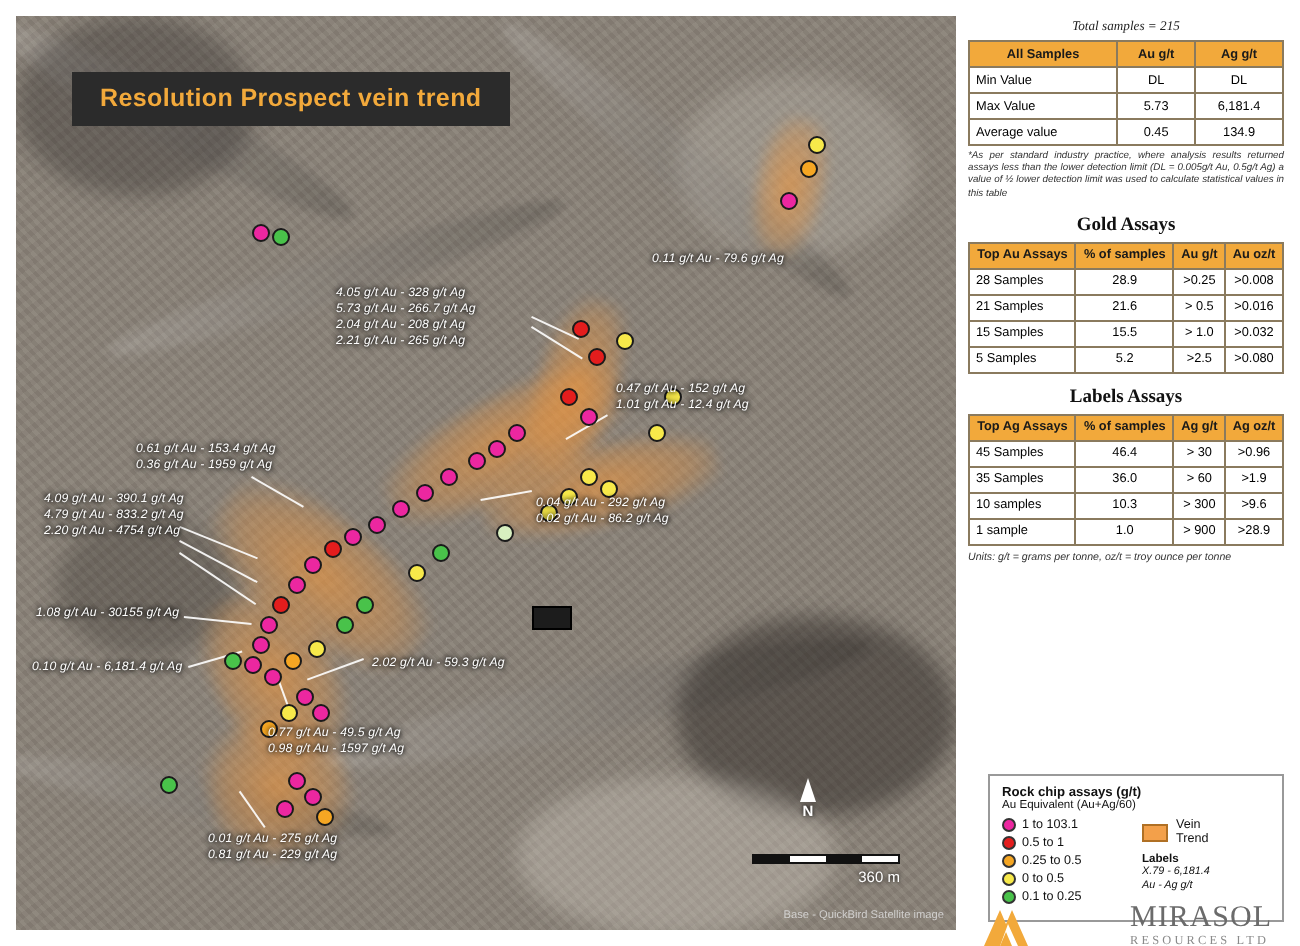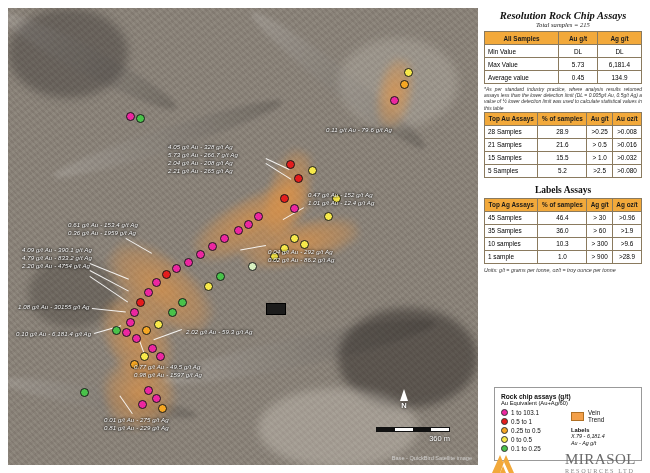--- a/index.html
+++ b/index.html
@@ -235,20 +235,21 @@
   <div class="darkblob" style="left:0px;top:0px;width:120px;height:90px;background:rgba(30,28,25,.30);"></div>
 
   <div class="corridor" style="left:370px;top:50px;width:34px;height:70px;transform:rotate(12deg);"></div>
   <div class="corridor" style="left:260px;top:140px;width:40px;height:90px;transform:rotate(18deg);"></div>
   <div class="corridor" style="left:180px;top:190px;width:130px;height:48px;transform:rotate(-28deg);"></div>
   <div class="corridor" style="left:92px;top:250px;width:120px;height:60px;transform:rotate(38deg);"></div>
   <div class="corridor" style="left:84px;top:300px;width:90px;height:60px;transform:rotate(62deg);"></div>
   <div class="corridor" style="left:96px;top:350px;width:70px;height:70px;transform:rotate(72deg);"></div>
   <div class="corridor" style="left:232px;top:215px;width:120px;height:40px;transform:rotate(-14deg);"></div>
 
+  <div id="map-title">Resolution Prospect vein trend</div>
 
   <div class="map-label" id="label-resolution" style="white-space:pre;"></div>
   <div class="map-label" id="label-parallel"></div>
 
   <div class="leader" style="left:258px;top:150px;width:26px;transform:rotate(25deg);"></div>
   <div class="leader" style="left:258px;top:155px;width:30px;transform:rotate(32deg);"></div>
   <div class="leader" style="left:296px;top:200px;width:24px;transform:rotate(150deg);"></div>
   <div class="leader" style="left:118px;top:230px;width:30px;transform:rotate(30deg);"></div>
   <div class="leader" style="left:82px;top:255px;width:42px;transform:rotate(22deg);"></div>
   <div class="leader" style="left:82px;top:262px;width:44px;transform:rotate(28deg);"></div>
@@ -384,21 +385,20 @@
 Trend</span>
       </div>
       <div class="labelhdr">Labels</div>
       <div class="labelnote" style="white-space:pre;">X.79 - 6,181.4
 Au - Ag g/t</div>
     </div>
   </div>
 </div>
 
 <div id="right">
-  <div class="rtitle">Resolution Rock Chip Assays</div>
   <div class="rsub">Total samples = 215</div>
 
   <table class="t">
     <thead>
       <tr>
         <th>All Samples</th>
         <th>Au g/t</th>
         <th>Ag g/t</th>
       </tr>
     </thead>
@@ -416,20 +416,21 @@
       <tr>
         <td class="lbl">Average value</td>
         <td>0.45</td>
         <td>134.9</td>
       </tr>
     </tbody>
   </table>
 
   <div class="foot">*As per standard industry practice, where analysis results returned assays less than the lower detection limit (DL = 0.005g/t Au, 0.5g/t Ag) a value of ½ lower detection limit was used to calculate statistical values in this table</div>
 
+  <div class="sect-title">Gold Assays</div>
   <table class="t">
     <thead>
       <tr>
         <th>Top Au Assays</th>
         <th>% of samples</th>
         <th>Au g/t</th>
         <th>Au oz/t</th>
       </tr>
     </thead>
     <tbody>

